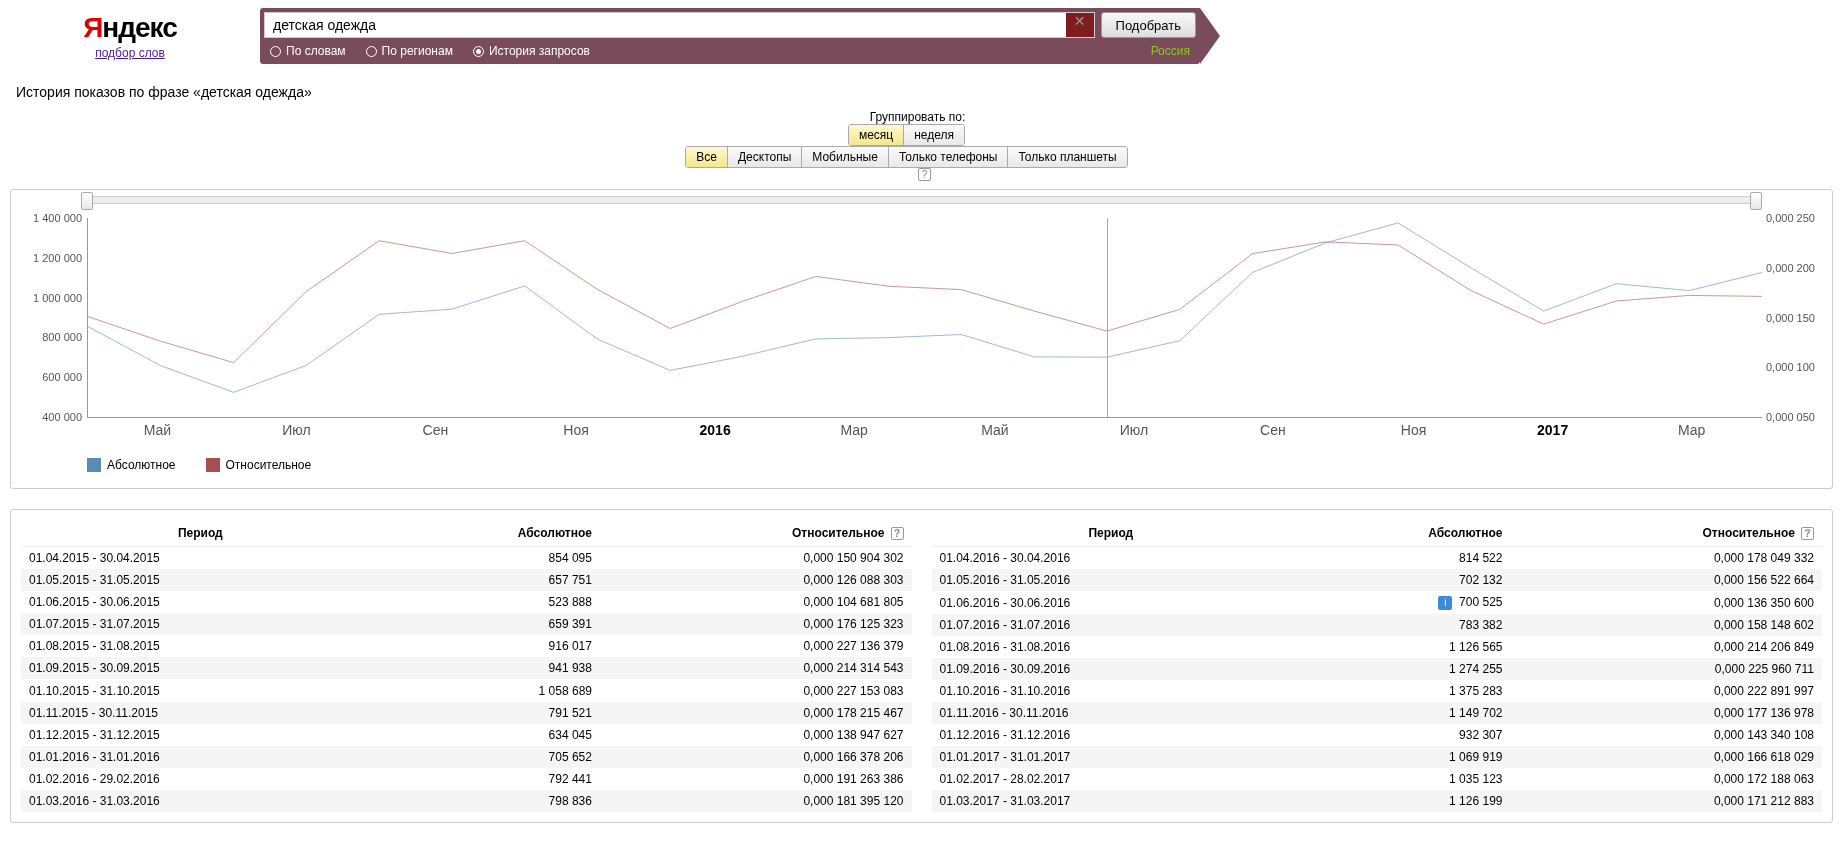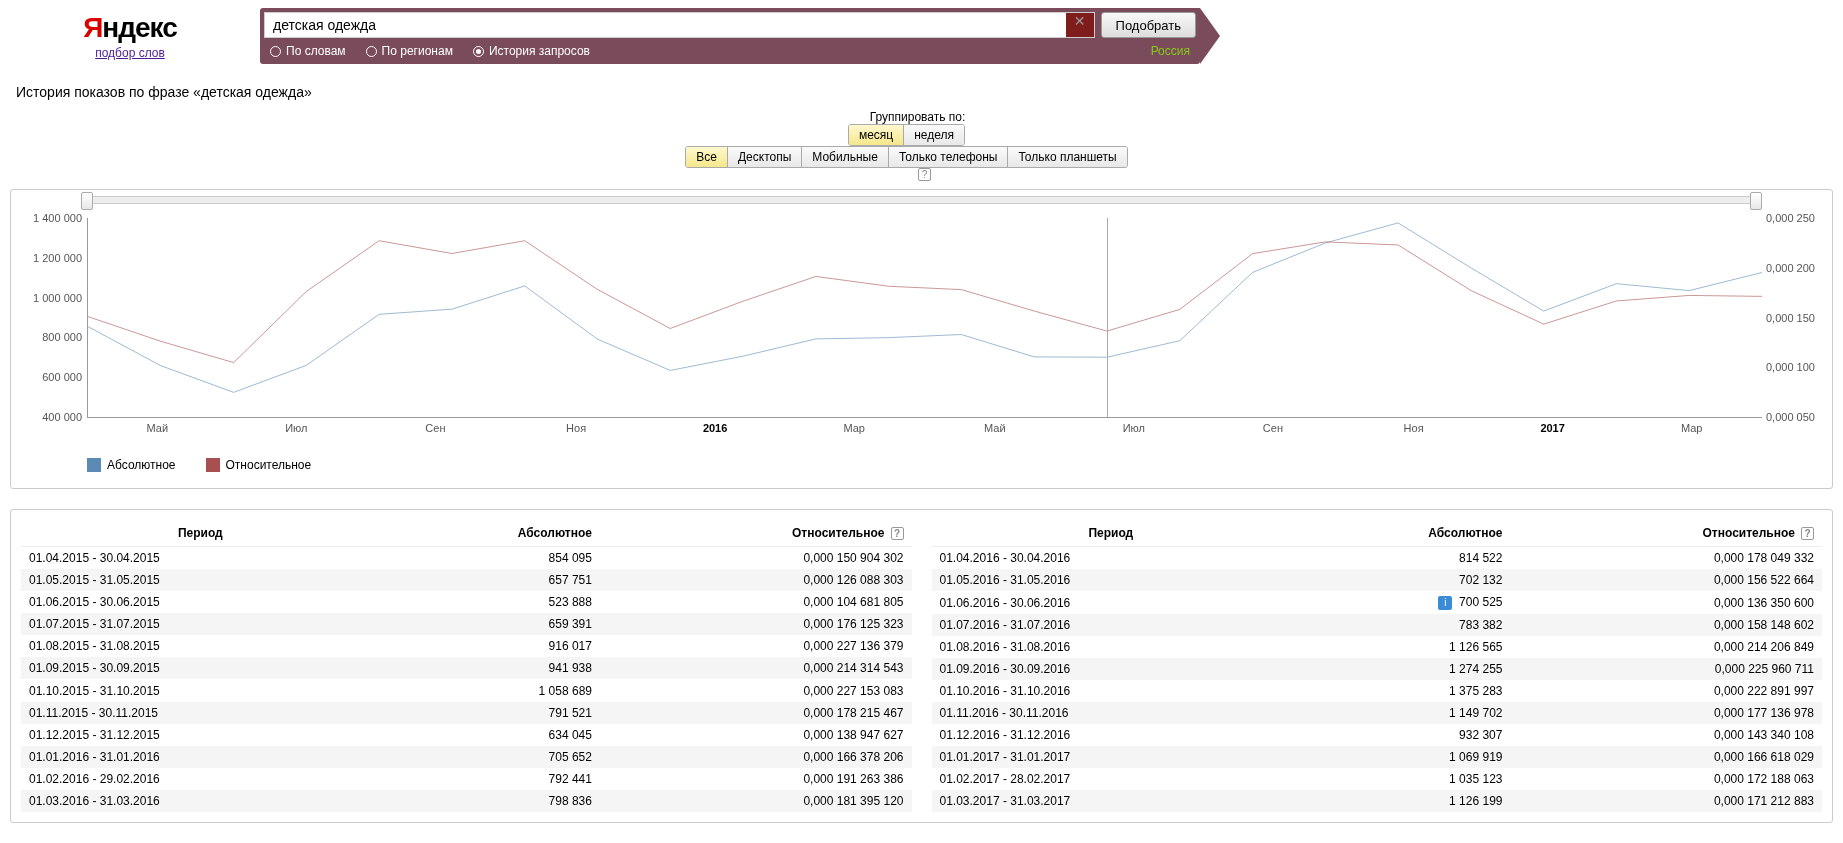--- a/index.html
+++ b/index.html
@@ -36,21 +36,21 @@
   .btn-group .seg.active { background: linear-gradient(#fff8d0,#f5e78a); }
   .help-icon { display:inline-block; width:13px; height:13px; border:1px solid #999; border-radius:2px; font-size:10px; text-align:center; line-height:12px; color:#888; margin-left:6px; cursor:pointer; }
   
   .chart-box { margin: 4px 10px 20px 10px; border: 1px solid #ccc; border-radius: 3px; padding: 18px 10px 10px 10px; position: relative; }
   .slider-top { position: absolute; top: 6px; left: 75px; right: 75px; height: 8px; background: #eee; border: 1px solid #ccc; border-radius: 2px; }
   .slider-handle { position: absolute; top: -5px; width: 12px; height: 18px; background: linear-gradient(#fff,#e8e8e8); border: 1px solid #aaa; border-radius: 2px; cursor: pointer; }
   
   .chart-area { position: relative; height: 200px; margin: 10px 60px 0 66px; border-left: 1px solid #999; border-bottom: 1px solid #999; }
   .grid-label-left { position: absolute; left: -62px; width: 56px; text-align: right; font-size: 11px; color: #555; transform: translateY(-50%); }
   .grid-label-right { position: absolute; right: -64px; width: 60px; text-align: left; font-size: 11px; color: #555; transform: translateY(-50%); margin-left: 48px; }
-  .x-labels { display: flex; margin: 4px 60px 0 66px; font-size: 11px; color: #555; position: relative; height: 16px; }
+  .x-labels { display: flex; margin: 4px 60px 0 66px; font-size: 14px; color: #555; position: relative; height: 16px; }
   .x-lab { position: absolute; transform: translateX(-50%); }
   .x-lab.bold { font-weight: bold; color: #000; }
   
   .legend { padding: 20px 0 6px 66px; font-size: 12px; display: flex; }
   .legend-item { display: flex; align-items: center; margin-right: 30px; }
   .swatch { width: 14px; height: 14px; margin-right: 6px; }
   
   .tables-wrap { margin: 0 10px 10px 10px; border: 1px solid #ccc; border-radius: 3px; padding: 10px; display: flex; gap: 20px; }
   .data-table { border-collapse: collapse; width: 50%; font-size: 12px; }
   .data-table th { text-align: center; padding: 6px 8px; font-weight: bold; border-bottom: 1px solid #eee; background: #fff; }

